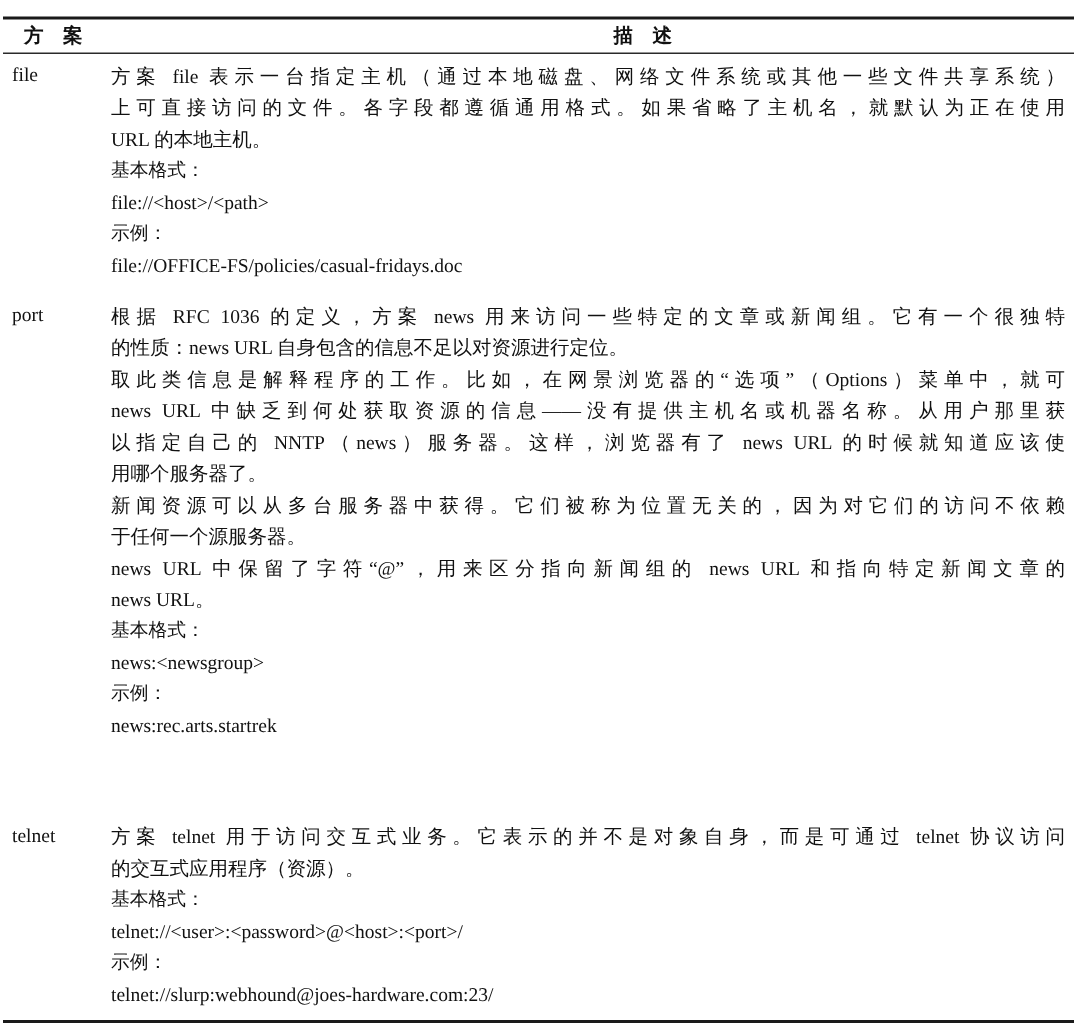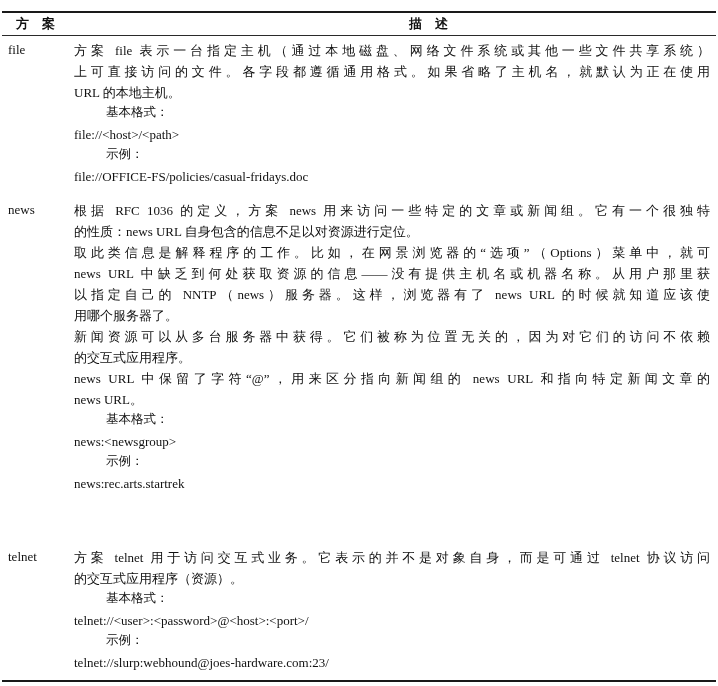--- a/index.html
+++ b/index.html
@@ -87,23 +87,22 @@
       font-size: 13px;
       white-space: nowrap;
       font-family: "Liberation Serif", "DejaVu Serif", serif;
       text-align: justify;
     }
     .line.full {
       text-align-last: justify;
       width: 636px;
     }
     .label-line {
-      font-family: Liberation Mono, monospace;
+      font-family: Liberation Sans, sans-serif;
       font-size: 12.5px;
-      margin-left: 32px;
     }
   </style>
 </head>
 <body>
 
 <div class="page">
   <div class="rule-top"></div>
 
   <div class="head-cell head-scheme">方　案</div>
   <div class="head-cell head-desc">描　述</div>
@@ -117,30 +116,30 @@
       <div class="line full">上可直接访问的文件。各字段都遵循通用格式。如果省略了主机名，就默认为正在使用</div>
       <div class="line">URL 的本地主机。</div>
       <div class="line label-line">基本格式：</div>
       <div class="line">file://&lt;host&gt;/&lt;path&gt;</div>
       <div class="line label-line">示例：</div>
       <div class="line">file://OFFICE-FS/policies/casual-fridays.doc</div>
     </div>
   </div>
 
   <div class="row" style="top:200px;">
-    <div class="scheme-name" style="top:2px;">news</div>
+    <div class="scheme-name" style="top:2px;">port</div>
     <div class="desc">
       <div class="line full">根据 RFC 1036 的定义，方案 news 用来访问一些特定的文章或新闻组。它有一个很独特</div>
       <div class="line">的性质：news URL 自身包含的信息不足以对资源进行定位。</div>
       <div class="line full">取此类信息是解释程序的工作。比如，在网景浏览器的“选项”（Options）菜单中，就可</div>
       <div class="line full">news URL 中缺乏到何处获取资源的信息——没有提供主机名或机器名称。从用户那里获</div>
       <div class="line full">以指定自己的 NNTP（news）服务器。这样，浏览器有了 news URL 的时候就知道应该使</div>
       <div class="line">用哪个服务器了。</div>
       <div class="line full">新闻资源可以从多台服务器中获得。它们被称为位置无关的，因为对它们的访问不依赖</div>
-      <div class="line">的交互式应用程序。</div>
+      <div class="line">于任何一个源服务器。</div>
       <div class="line full">news URL 中保留了字符“@”，用来区分指向新闻组的 news URL 和指向特定新闻文章的</div>
       <div class="line">news URL。</div>
       <div class="line label-line">基本格式：</div>
       <div class="line">news:&lt;newsgroup&gt;</div>
       <div class="line label-line">示例：</div>
       <div class="line">news:rec.arts.startrek</div>
     </div>
   </div>
 
   <div class="row" style="top:547px;">

